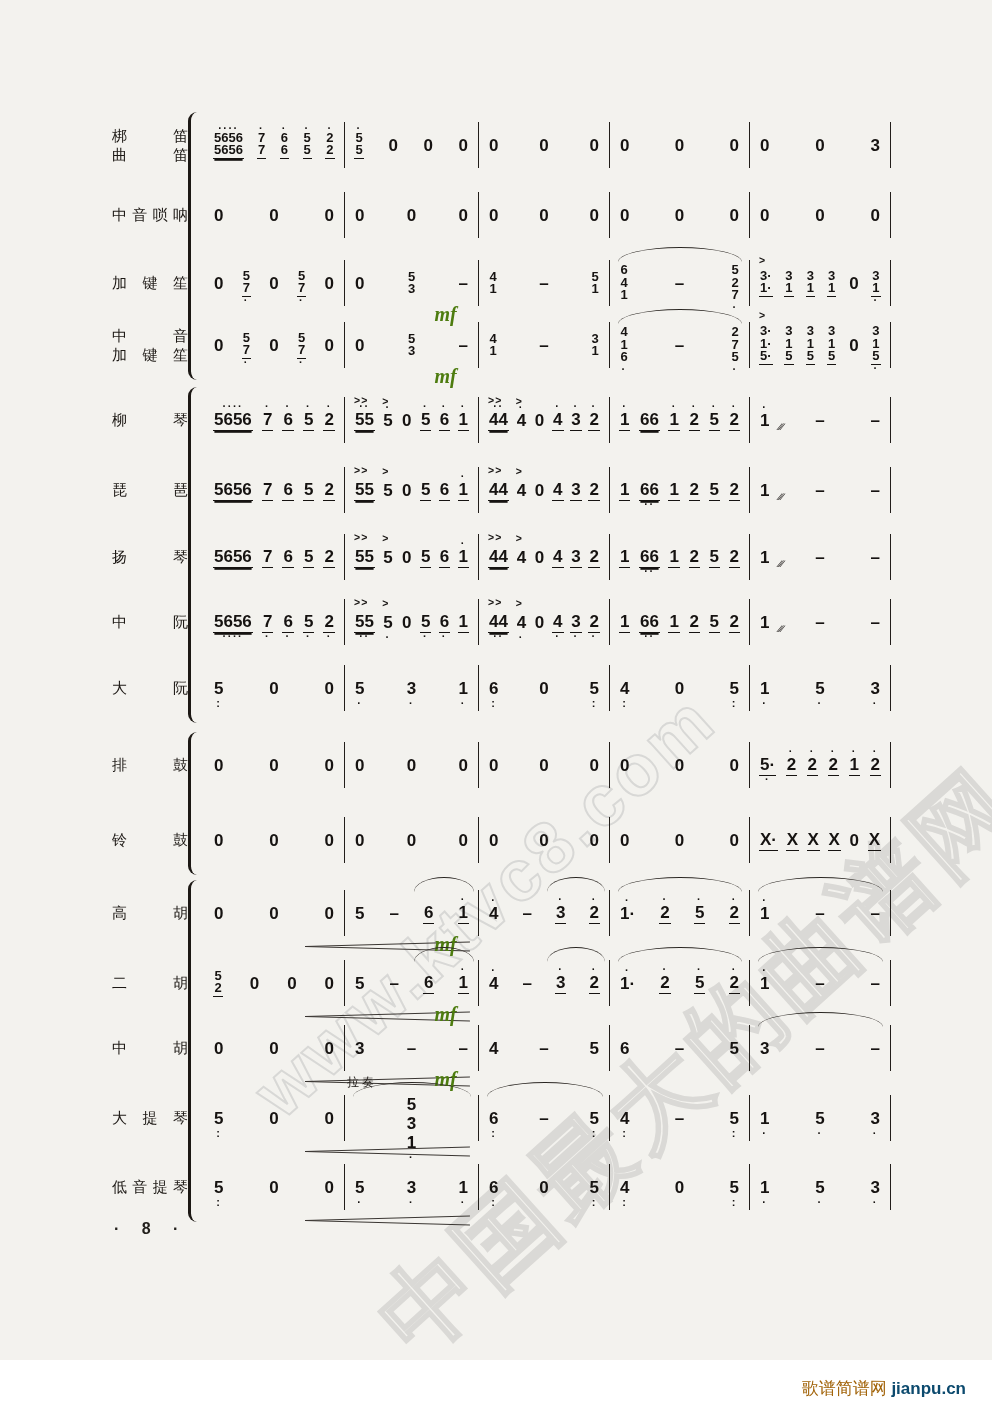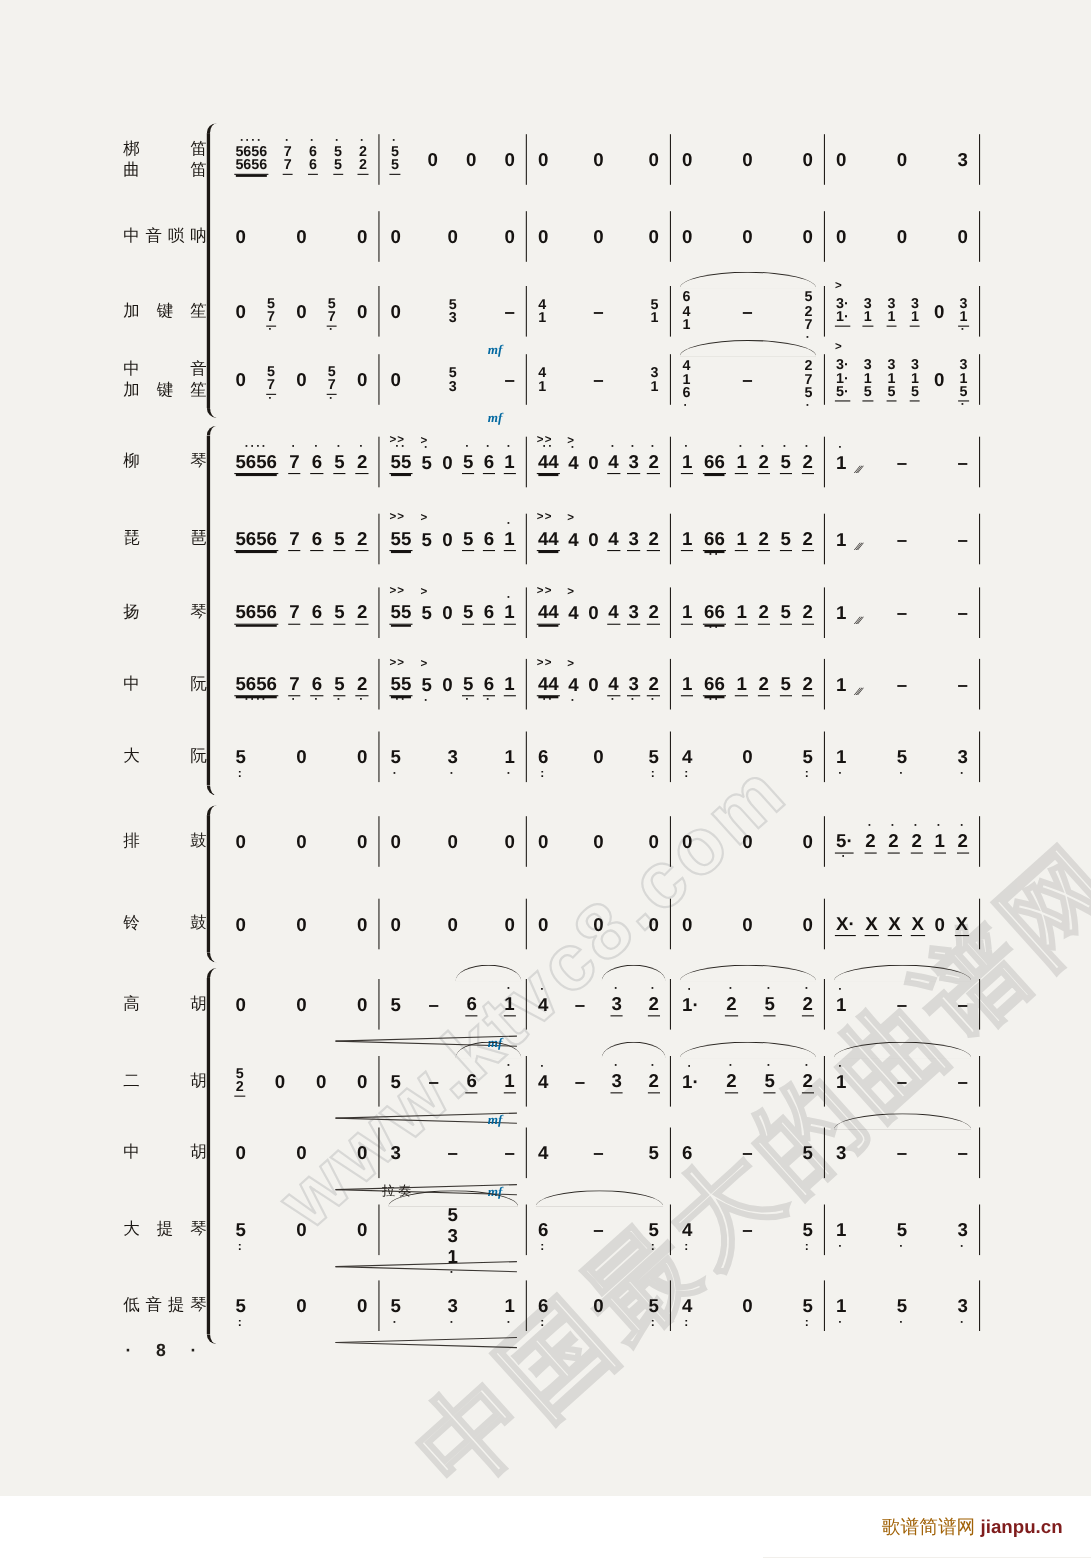--- a/index.html
+++ b/index.html
@@ -35,31 +35,31 @@
 
   .arc{position:absolute;top:-13px;height:14px;border-top:1.6px solid #2a2622;
        border-radius:50% 50% 0 0/100% 100% 0 0;}
   .arc-f{left:6%;right:5%;}
   .arc-r{left:52%;right:3%;}
   .cresc{position:absolute;left:-30%;right:6%;bottom:-14px;height:8px;pointer-events:none;}
   .cresc::before,.cresc::after{content:"";position:absolute;left:0;right:0;top:50%;border-top:1.1px solid #3a3632;transform-origin:left center;}
   .cresc::before{transform:rotate(1.6deg);}
   .cresc::after{transform:rotate(-1.6deg);}
   .above{position:absolute;top:-21px;left:2px;font-size:12px;letter-spacing:3px;color:#24201c;}
-  .below{position:absolute;bottom:-20px;right:16%;font-family:"Liberation Serif",serif;font-style:italic;font-weight:700;font-size:12px;color:#0369a1;}
+  .below{position:absolute;bottom:-20px;right:16%;font-family:"Liberation Serif",serif;font-style:italic;font-weight:700;font-size:20px;color:#4d7c0f;}
 
   .brk{position:absolute;left:188px;width:0;border-left:3.4px solid #1c1814;}
   .brk::before,.brk::after{content:"";position:absolute;left:-3.4px;width:8px;height:9px;border-left:3.4px solid #1c1814;}
   .brk::before{top:-9px;border-top-left-radius:9px;}
   .brk::after{bottom:-9px;border-bottom-left-radius:9px;}
 
   .pagenum{position:absolute;left:114px;top:1220px;font-size:16px;letter-spacing:9px;color:#23201c;font-weight:700;}
   .sitebar{position:absolute;right:26px;bottom:16px;font-size:17px;}
   .sitebar .g{color:#a16207;}
-  .sitebar .o{color:#7f1d1d;font-weight:700;}
+  .sitebar .o{color:#0c4a6e;font-weight:700;}
 </style>
 </head>
 <body>
 
 <div class="page">
   <div class="wm wm1">www.ktvc8.com</div>
   <div class="wm wm2">中国最大的曲谱网</div>
 
   <div id="score">
       <div class="row" style="top: 122px;">

